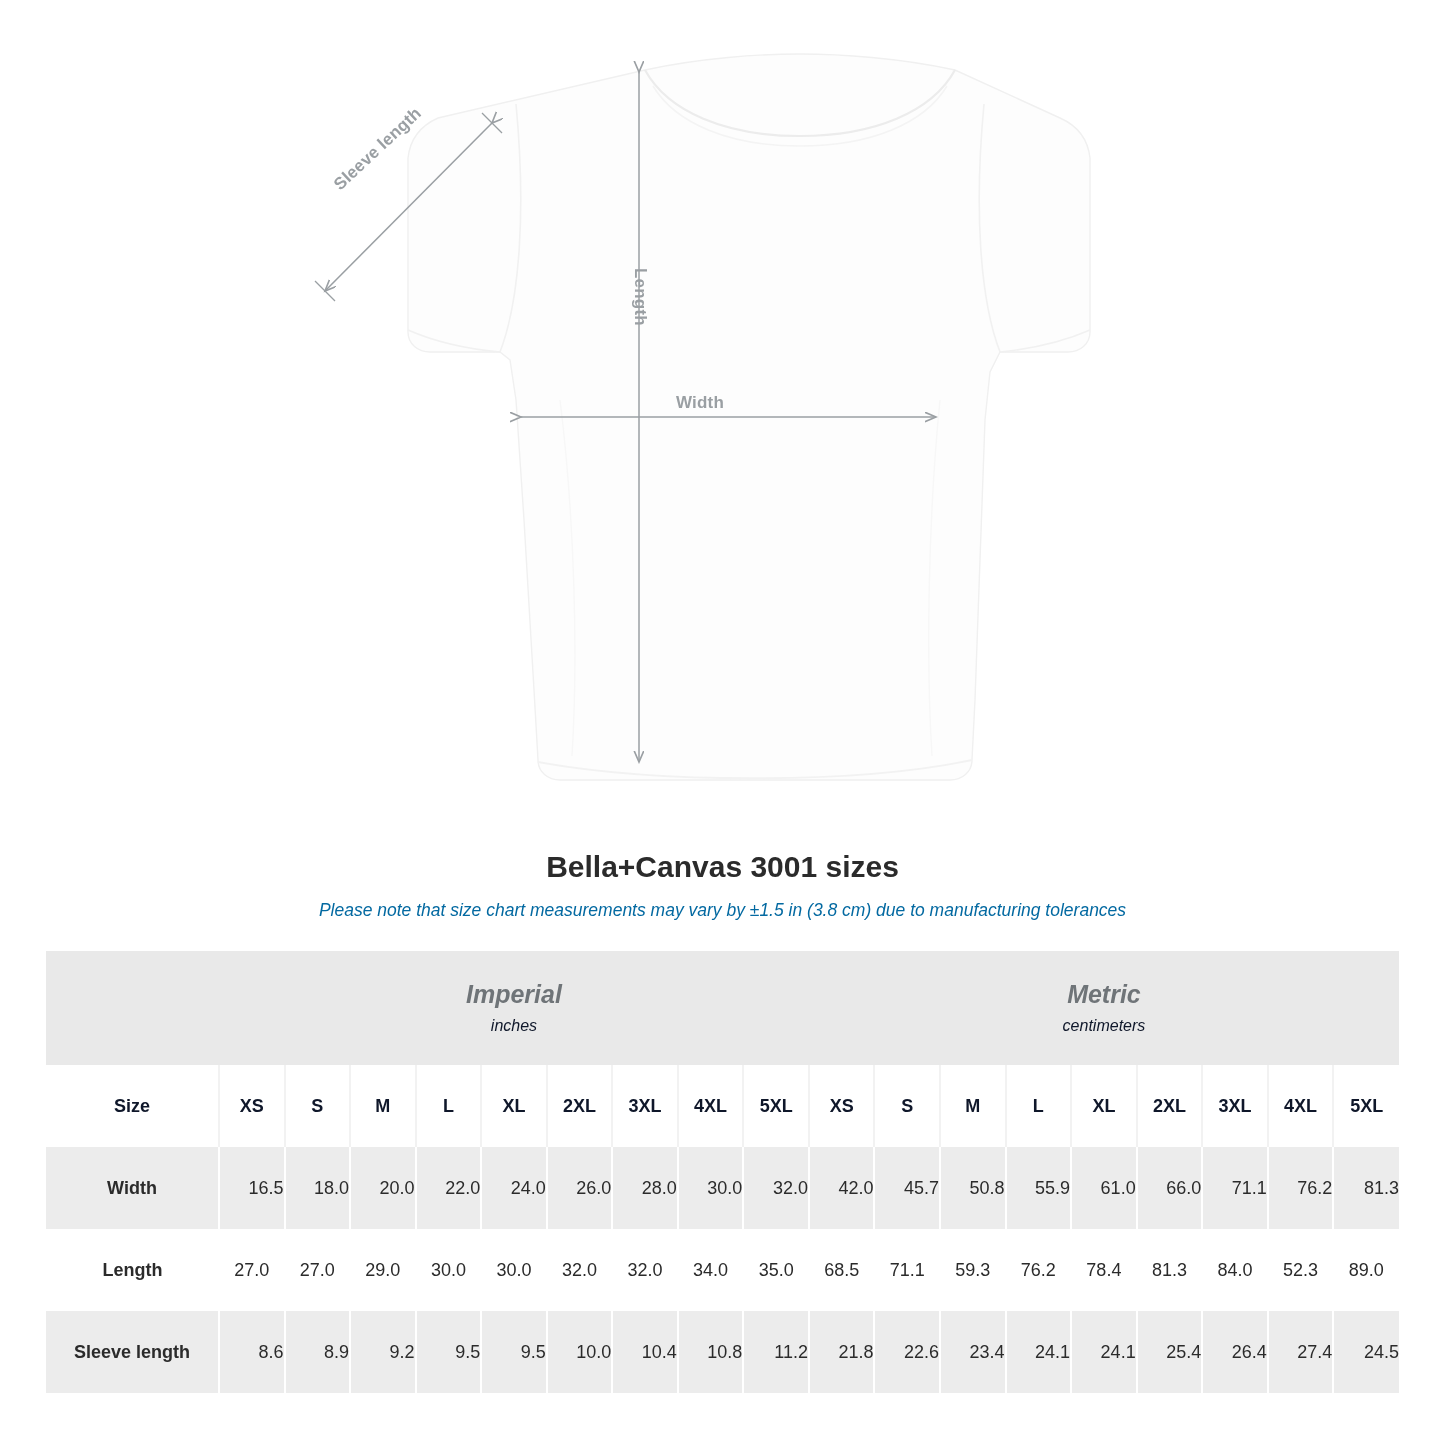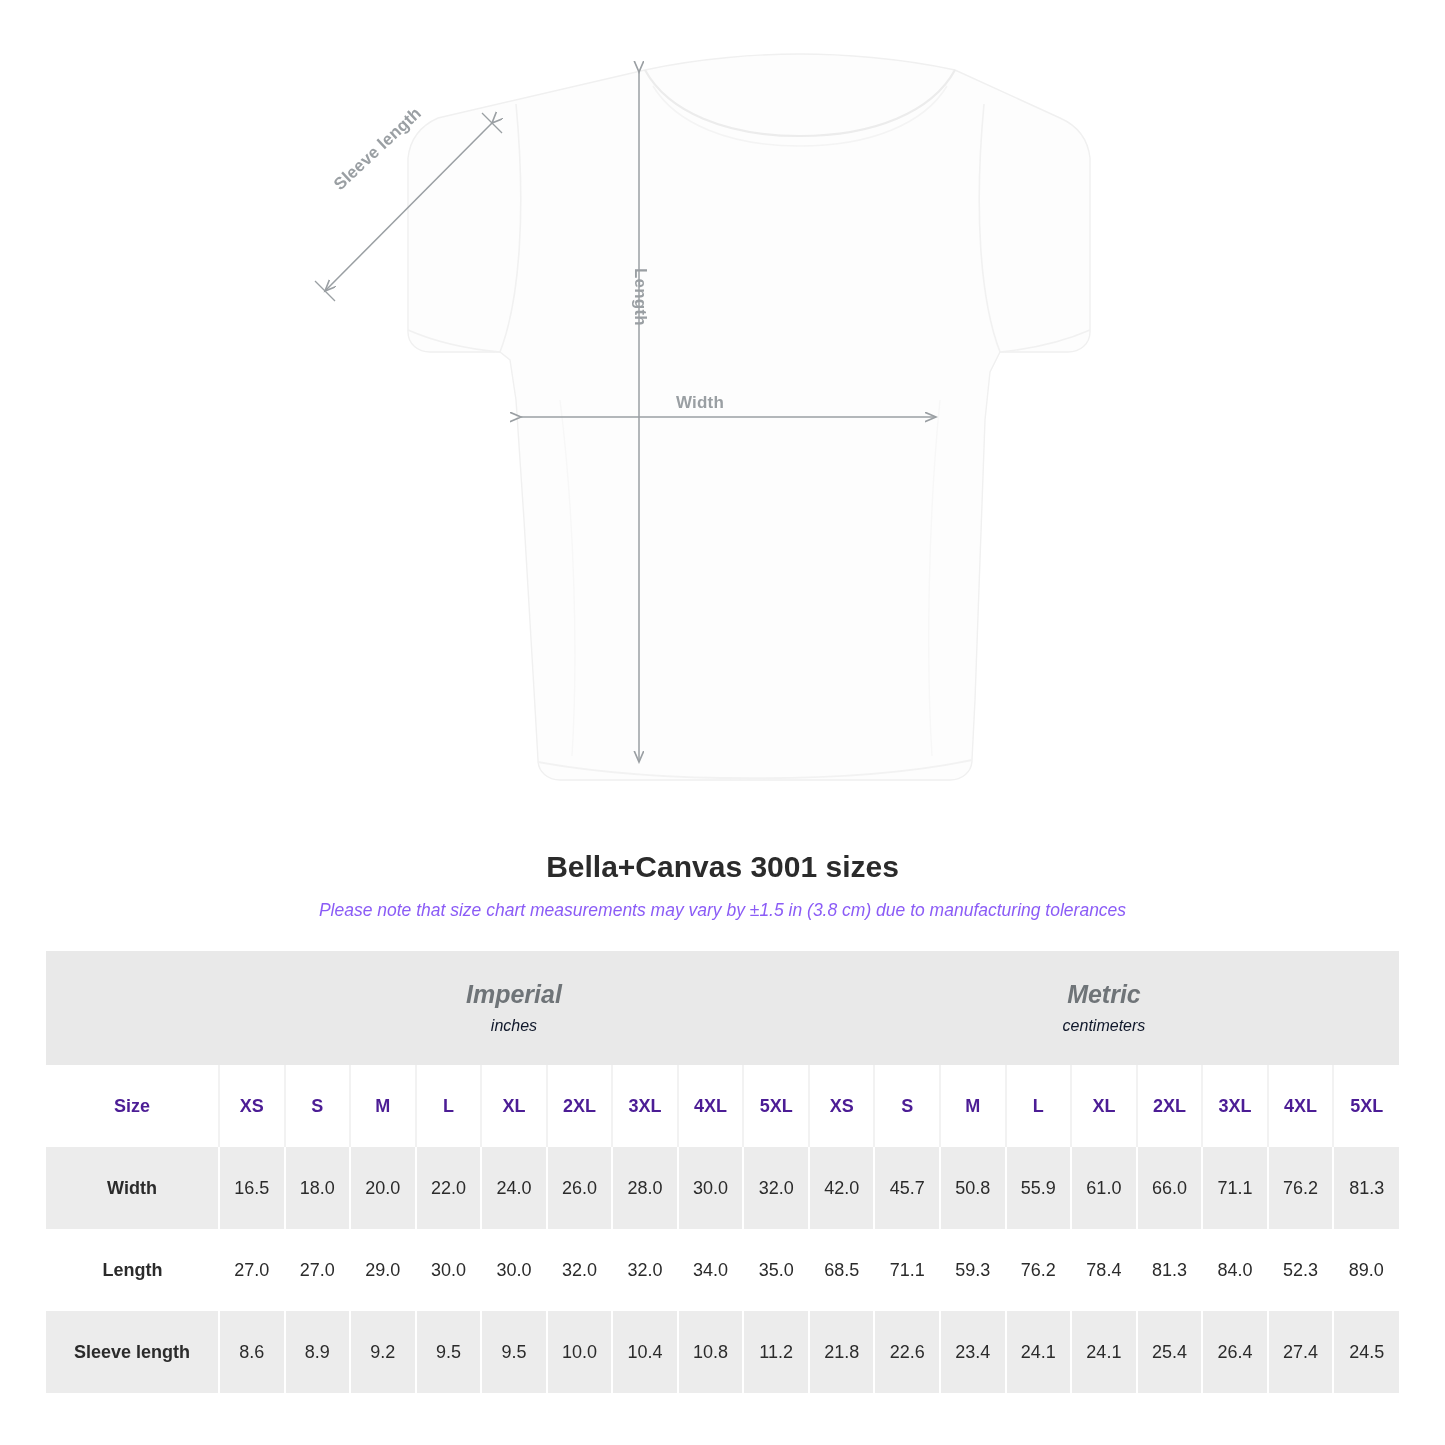--- a/index.html
+++ b/index.html
@@ -53,21 +53,21 @@
   .chart-title {
     font-size: 30px;
     font-weight: bold;
     color: #2b2b2b;
     margin: 0;
     text-align: center;
   }
   .chart-note {
     font-size: 17.5px;
     font-style: italic;
-    color: #8b5cf6;
+    color: #0369a1;
     margin: 16px 0 0 0;
   }
 
   
   .table-wrap {
     margin: 30px 46px 0 46px;
     width: 1353px;
   }
   table.size-table {
     border-collapse: collapse;
@@ -99,40 +99,40 @@
   }
   .corner-cell { background: #e9e9e9; }
 
   .hdr-row td {
     height: 82px;
     background: #ffffff;
     text-align: center;
     vertical-align: middle;
     font-size: 18px;
     font-weight: bold;
-    color: #4c1d95;
+    color: #0f172a;
   }
   .hdr-row td.rowlabel { font-size: 18px; }
 
   .data-row td {
     height: 82px;
     text-align: center;
     vertical-align: middle;
     font-size: 18px;
     color: #2b2b2b;
   }
   .data-row td.rowlabel {
     font-weight: bold;
     font-size: 18px;
   }
   .row-shade td { background: #ececec; }
   .row-plain td { background: #ffffff; }
 
   
-  .row-shade td.sz { border-left: 2px solid #ffffff; }
+  .row-shade td.sz { border-left: 2px solid #ffffff; text-align: right; }
   .row-shade td.rowlabel { border: 0; }
   .hdr-row td.sz { border-left: 2px solid #f2f2f2; text-align: center; }
 </style>
 </head>
 <body>
 
 <div class="page">
 
   <div class="illustration">
     <svg class="shirt-svg" width="1445" height="830" viewBox="0 0 1445 830">

